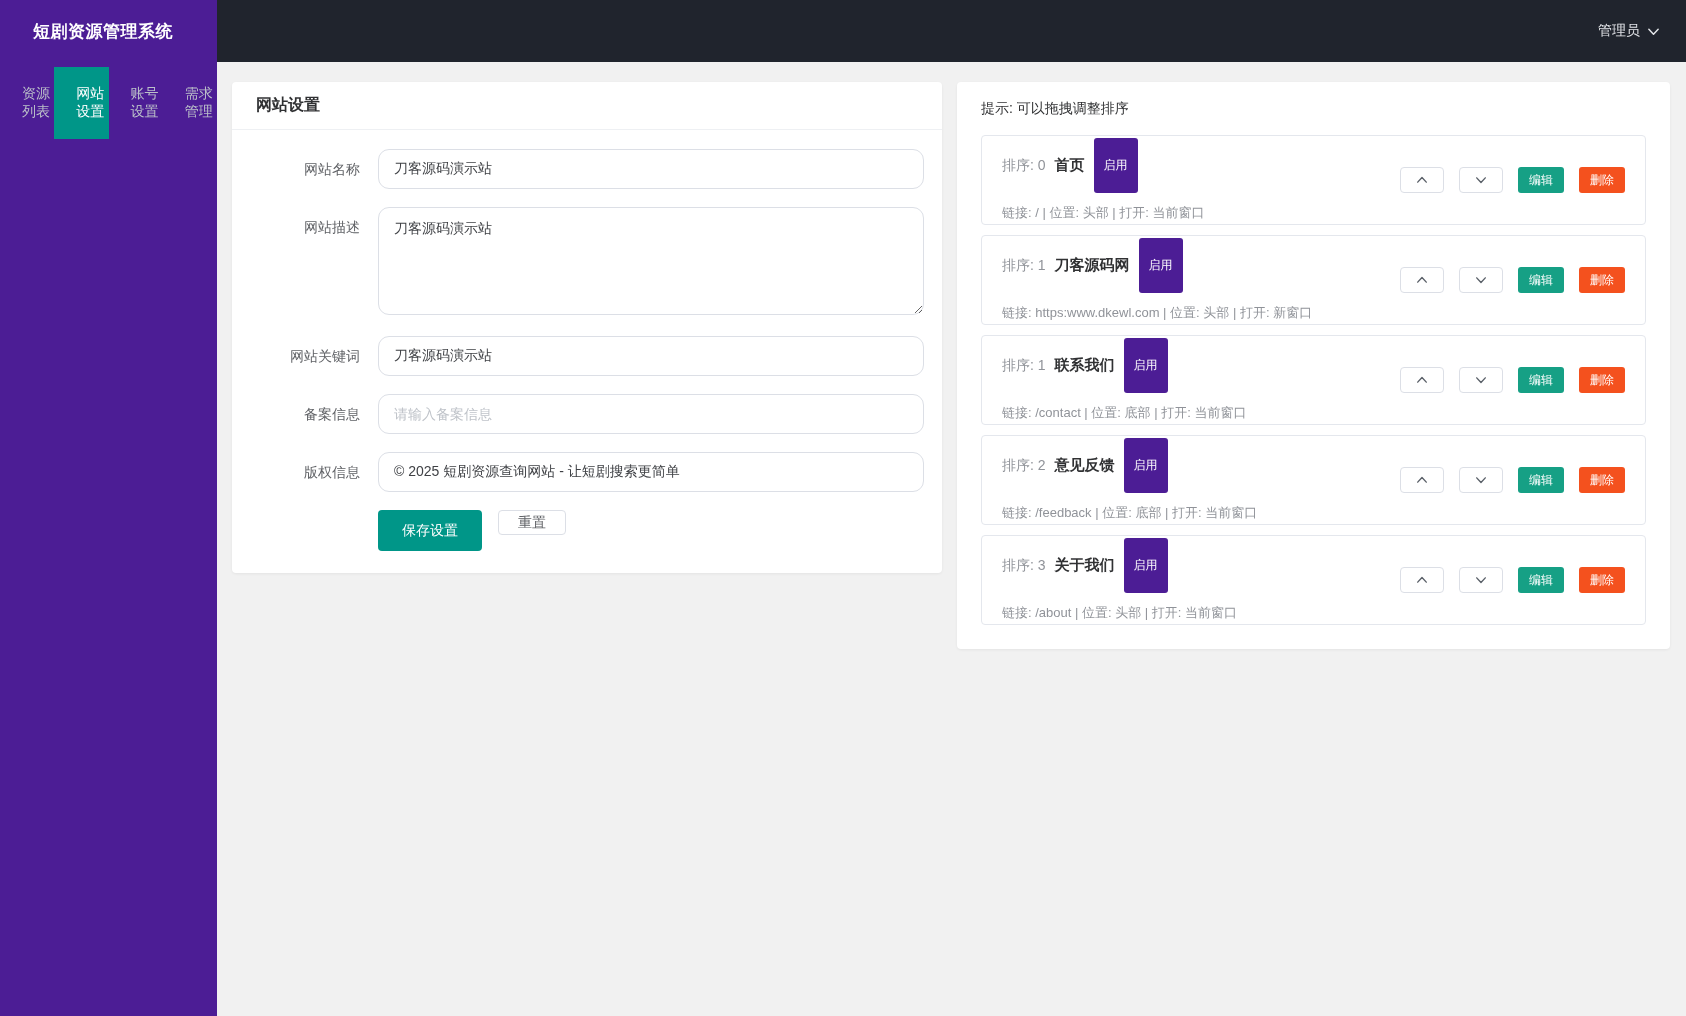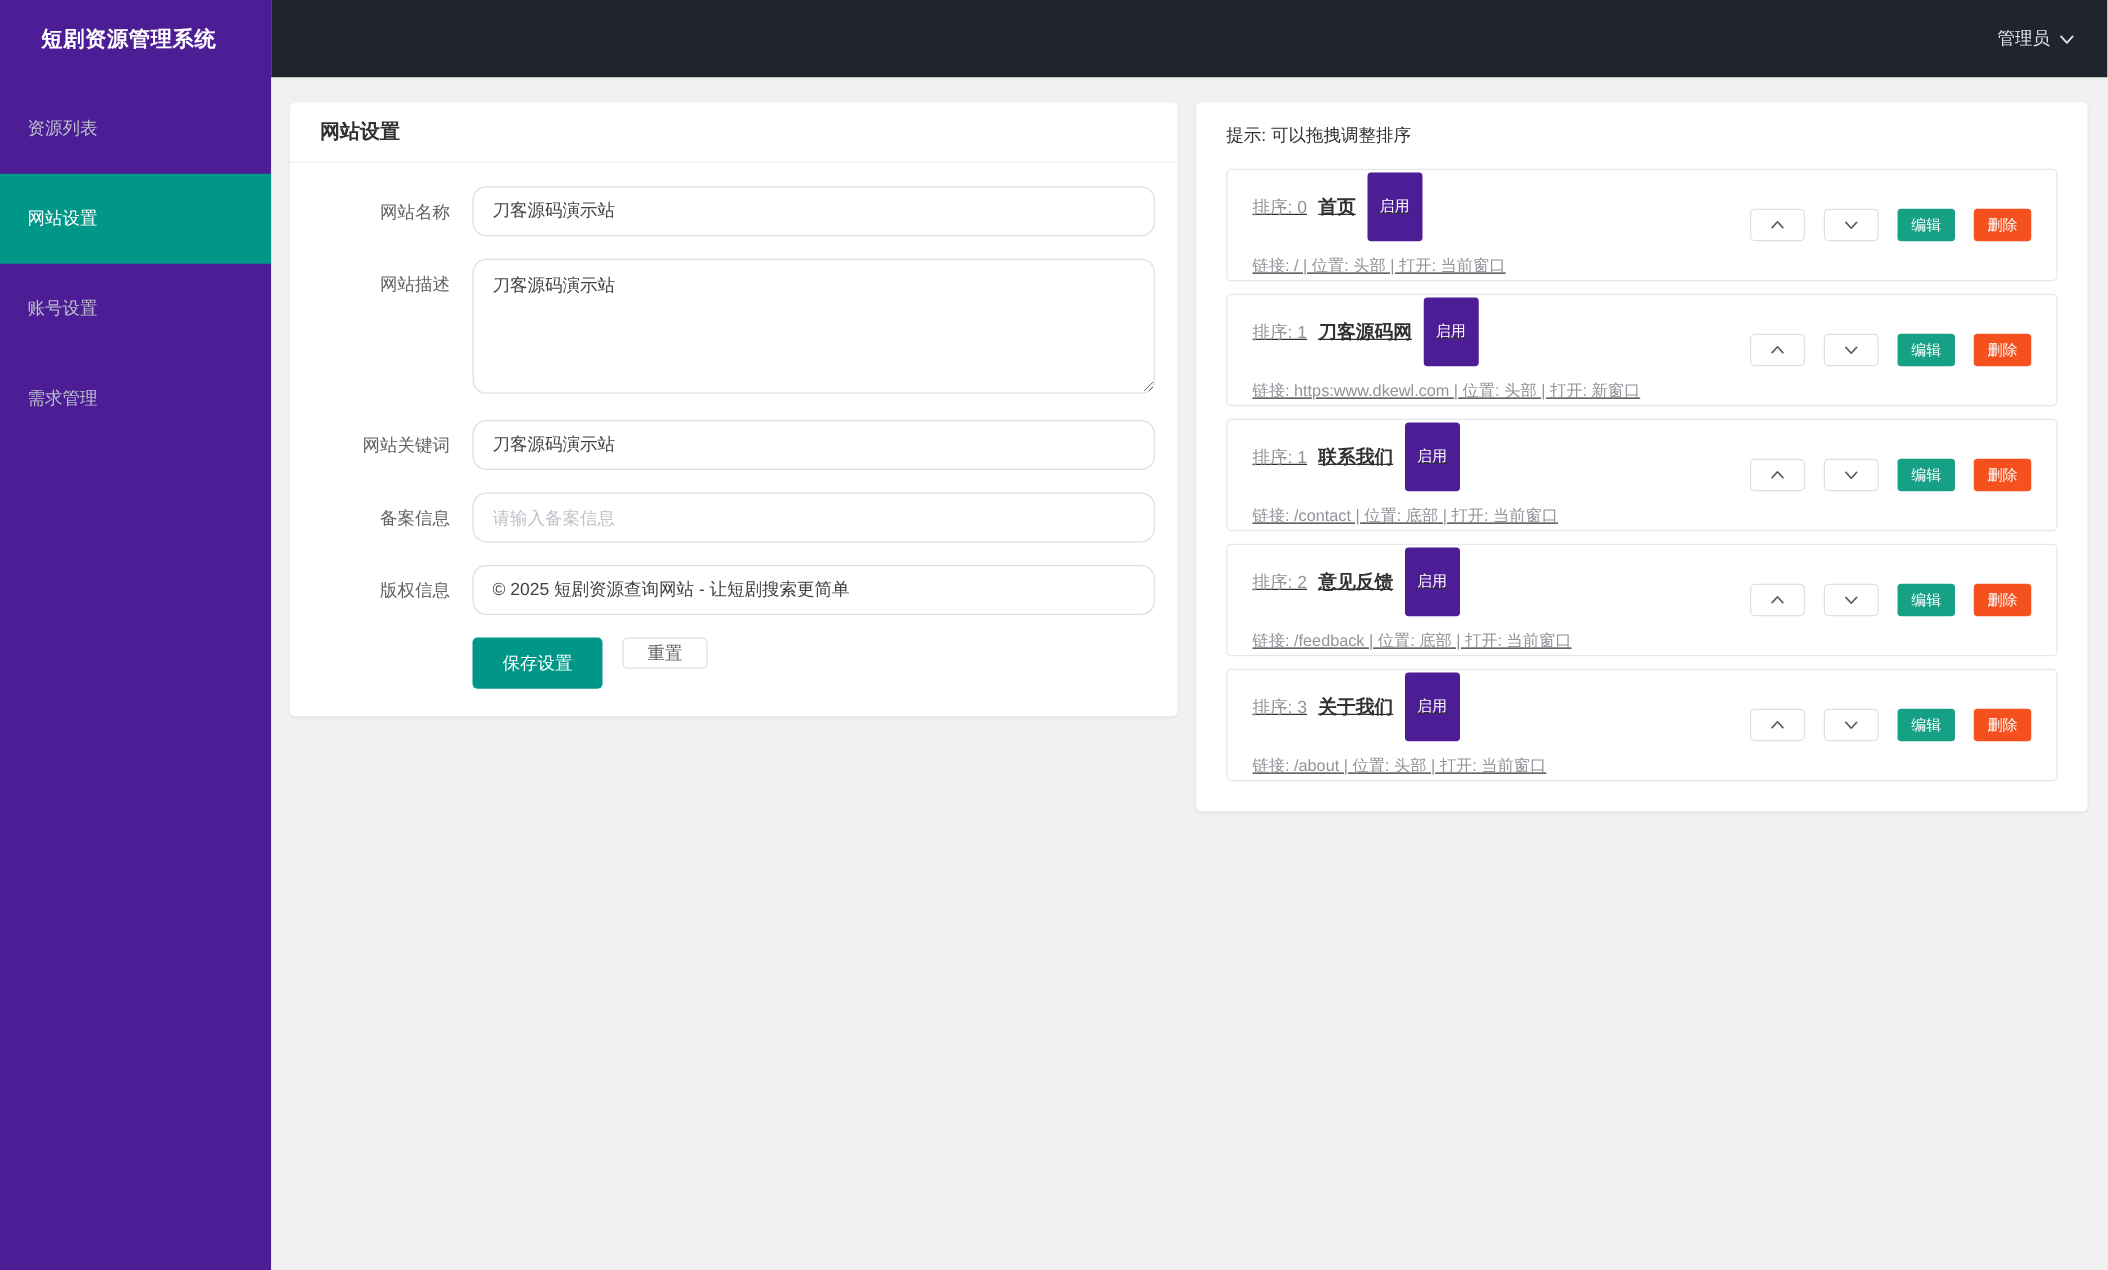--- a/index.html
+++ b/index.html
@@ -6,21 +6,21 @@
   html,body { width:1686px; height:1016px; overflow:hidden; }
   body {
     font-family:"Liberation Sans","DejaVu Sans",sans-serif;
     font-size:14px; color:#303133; background:#f1f1f1;
     display:flex;
   }
   
   .side-col { width:217px; height:100%; background:#4c1d95; flex:0 0 217px; display:flex; flex-direction:column; }
   .logo { height:62px; display:flex; align-items:center; padding-left:33px;
           color:#ffffff; font-size:17px; font-weight:bold; letter-spacing:.5px; }
-  .menu { padding-top:5px; display:flex; flex-direction:column; }
+  .menu { padding-top:5px; display:flex; flex-direction:row; }
   .menu-item { height:72px; display:flex; align-items:center; padding-left:22px;
                color:#bcc1c9; font-size:14px; cursor:pointer; }
   .menu-item.active { background:#009688; color:#ffffff; }
   
   .main-col { flex:1; display:flex; flex-direction:column; height:100%; }
   .topbar { height:62px; background:#20242d; display:flex; align-items:center;
             justify-content:flex-end; padding-right:26px; color:#e2e4e8; }
   .user-dd { display:flex; align-items:center; gap:7px; cursor:pointer; font-size:14px; }
   .chev { width:13px; height:13px; }
   .content { flex:1; background:#f1f1f1; padding:20px 16px 0 15px; display:flex; gap:15px; align-items:flex-start; }
@@ -49,21 +49,21 @@
   
   .panel-nav { flex:1; }
   .btn-add { background:#1e88e5; color:#fff; height:32px; padding:0 16px; border-radius:4px;
              display:flex; align-items:center; gap:7px; font-size:14px; }
   .plus-ic { width:13px; height:13px; }
   .nav-body { padding:18px 24px 24px 24px; }
   .nav-hint { font-size:14px; color:#303133; margin-bottom:17px; }
   .nav-card { border:1px solid #e4e7ed; border-radius:4px; height:90px; padding:14px 20px;
               display:flex; align-items:center; justify-content:space-between; margin-bottom:10px; background:#fff; }
   .nav-card:last-child { margin-bottom:0; }
-  .nc-left { display:flex; flex-direction:column;text-decoration:underline; }
+  .nc-left { display:flex; flex-direction:column; }
   .nc-title { display:flex; align-items:center; gap:9px; }
   .nc-order { color:#909399; font-size:14px; }
   .nc-name { color:#303133; font-size:15px; font-weight:bold; }
   .nc-badge { background:#4c1d95; color:#fff; font-size:12px; padding:19px 10px; border-radius:3px; }
   .nc-meta { color:#909399; font-size:13px; margin-top:11px; }
   .nc-actions { display:flex; align-items:center; gap:15px; }
   .btn-step { width:44px; height:26px; background:#fff; border:1px solid #dcdfe6; border-radius:4px;
               display:flex; align-items:center; justify-content:center; cursor:pointer; color:#5a6068; }
   .btn-step svg { width:12px; height:12px; }
   .btn-mini { height:26px; padding:0 11px; border-radius:3px; font-size:12px; color:#fff; border:none; cursor:pointer;

